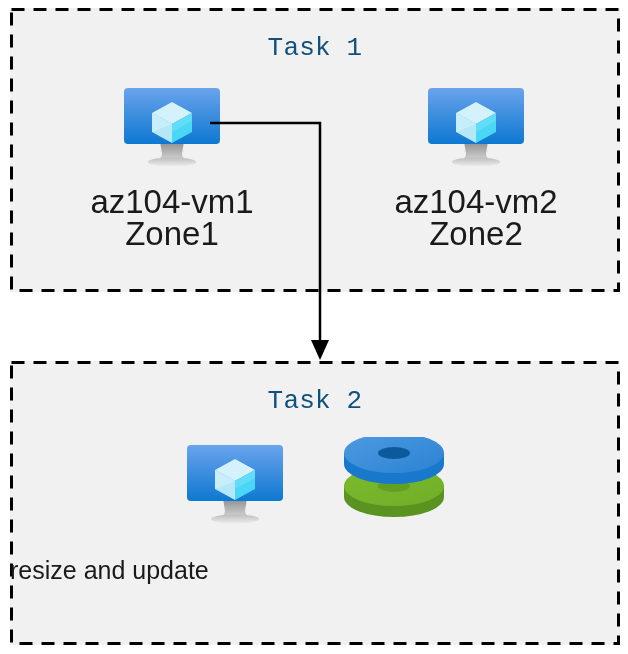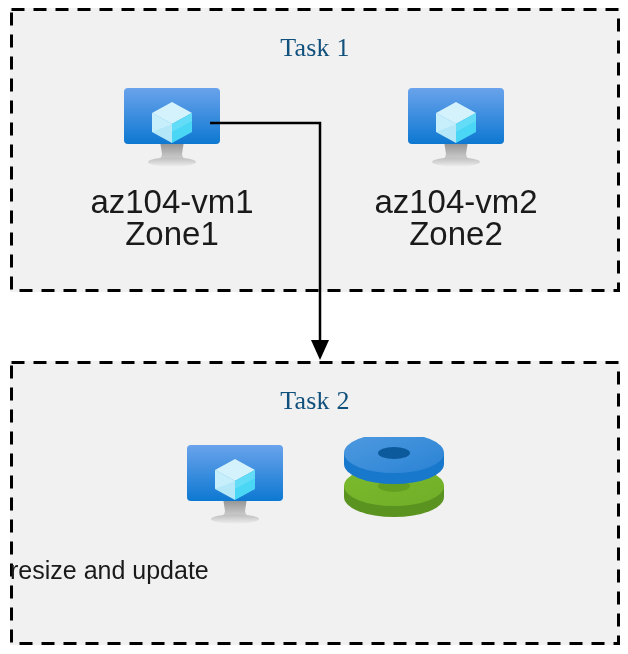--- a/index.html
+++ b/index.html
@@ -51,40 +51,40 @@
   }
 
   
   .task-title {
     position: absolute;
     width: 100%;
     text-align: center;
     font-size: 26px;
     letter-spacing: 0.2px;
     color: #10507c;
-    font-family: Liberation Serif, serif;
+    font-family: Liberation Mono, monospace;
   }
   #task1-title { top: 25px; }
   #task2-title { top: 25px; }
 
   
   .node {
     position: absolute;
     text-align: center;
   }
   .node-label {
     font-size: 33px;
     line-height: 32px;
     color: #1a1a1a;
     white-space: pre;
     font-family: "Liberation Sans", "DejaVu Sans", sans-serif;
   }
 
   #vm1-node { left: 56px; top: 72px; width: 212px; }
-  #vm2-node { left: 340px; top: 72px; width: 212px; }
+  #vm2-node { left: 360px; top: 72px; width: 212px; }
 
   #vm1-icon, #vm2-icon { margin: 0 auto; display: block; }
 
   #vm1-label, #vm2-label { margin-top: 14px; }
 
   
   #task2-icons {
     position: absolute;
     left: 0;
     top: 76px;

